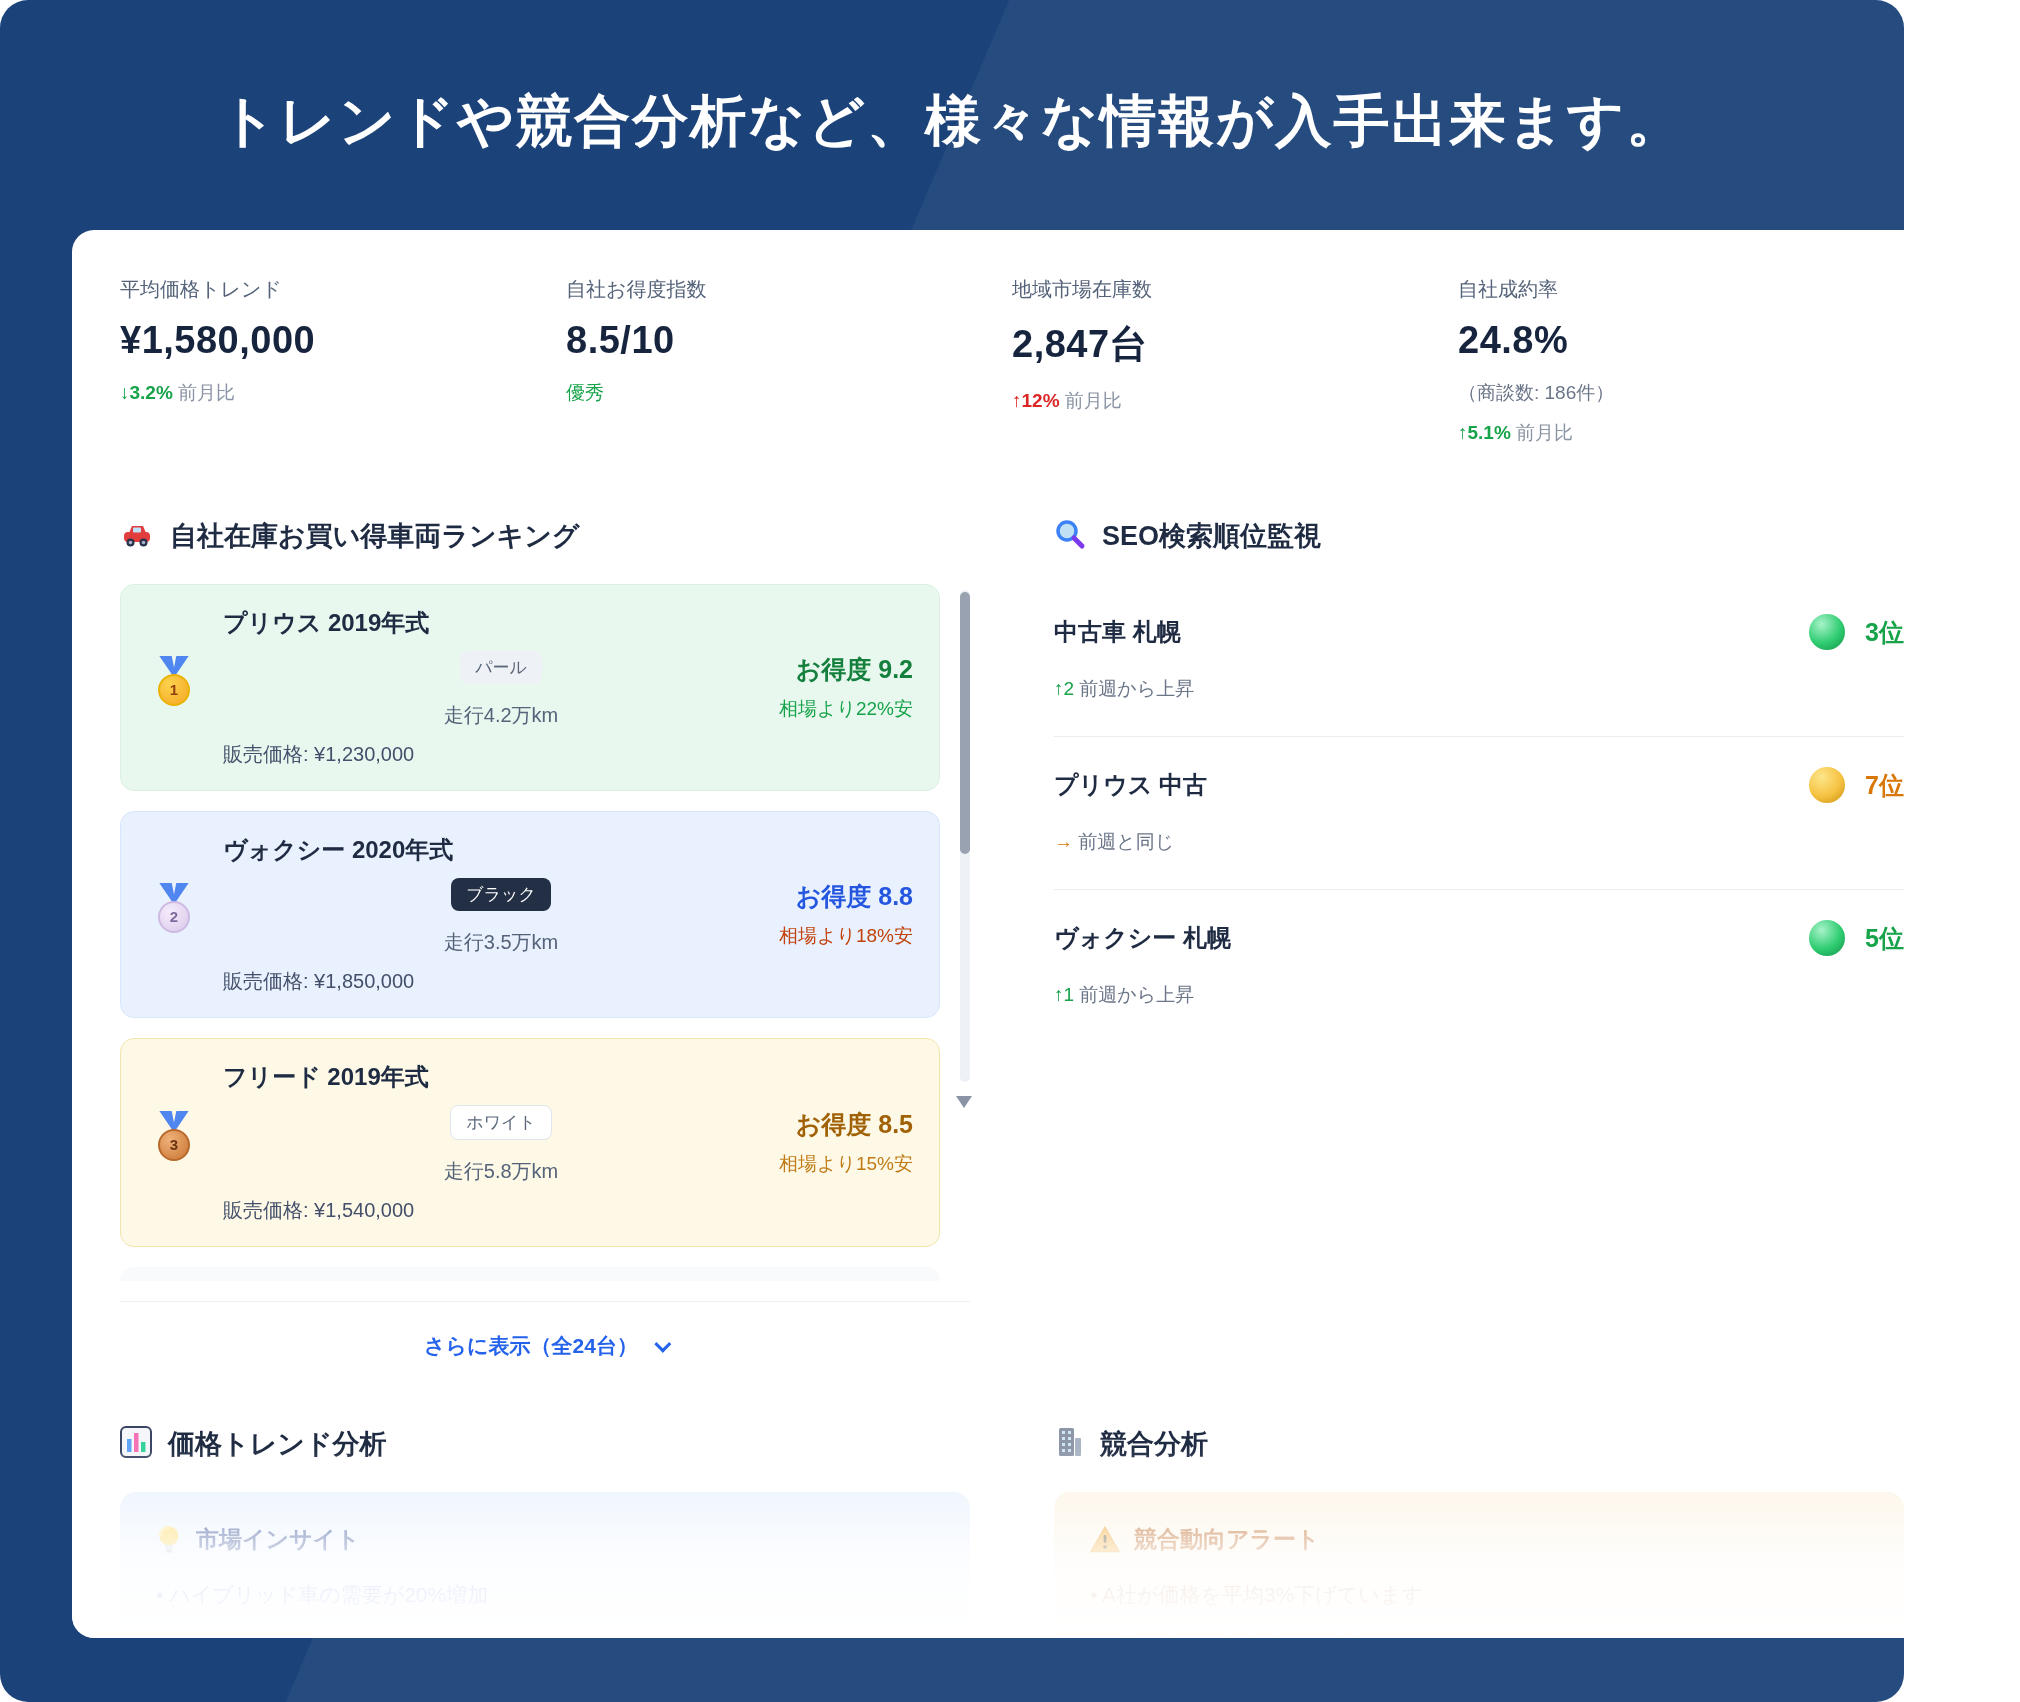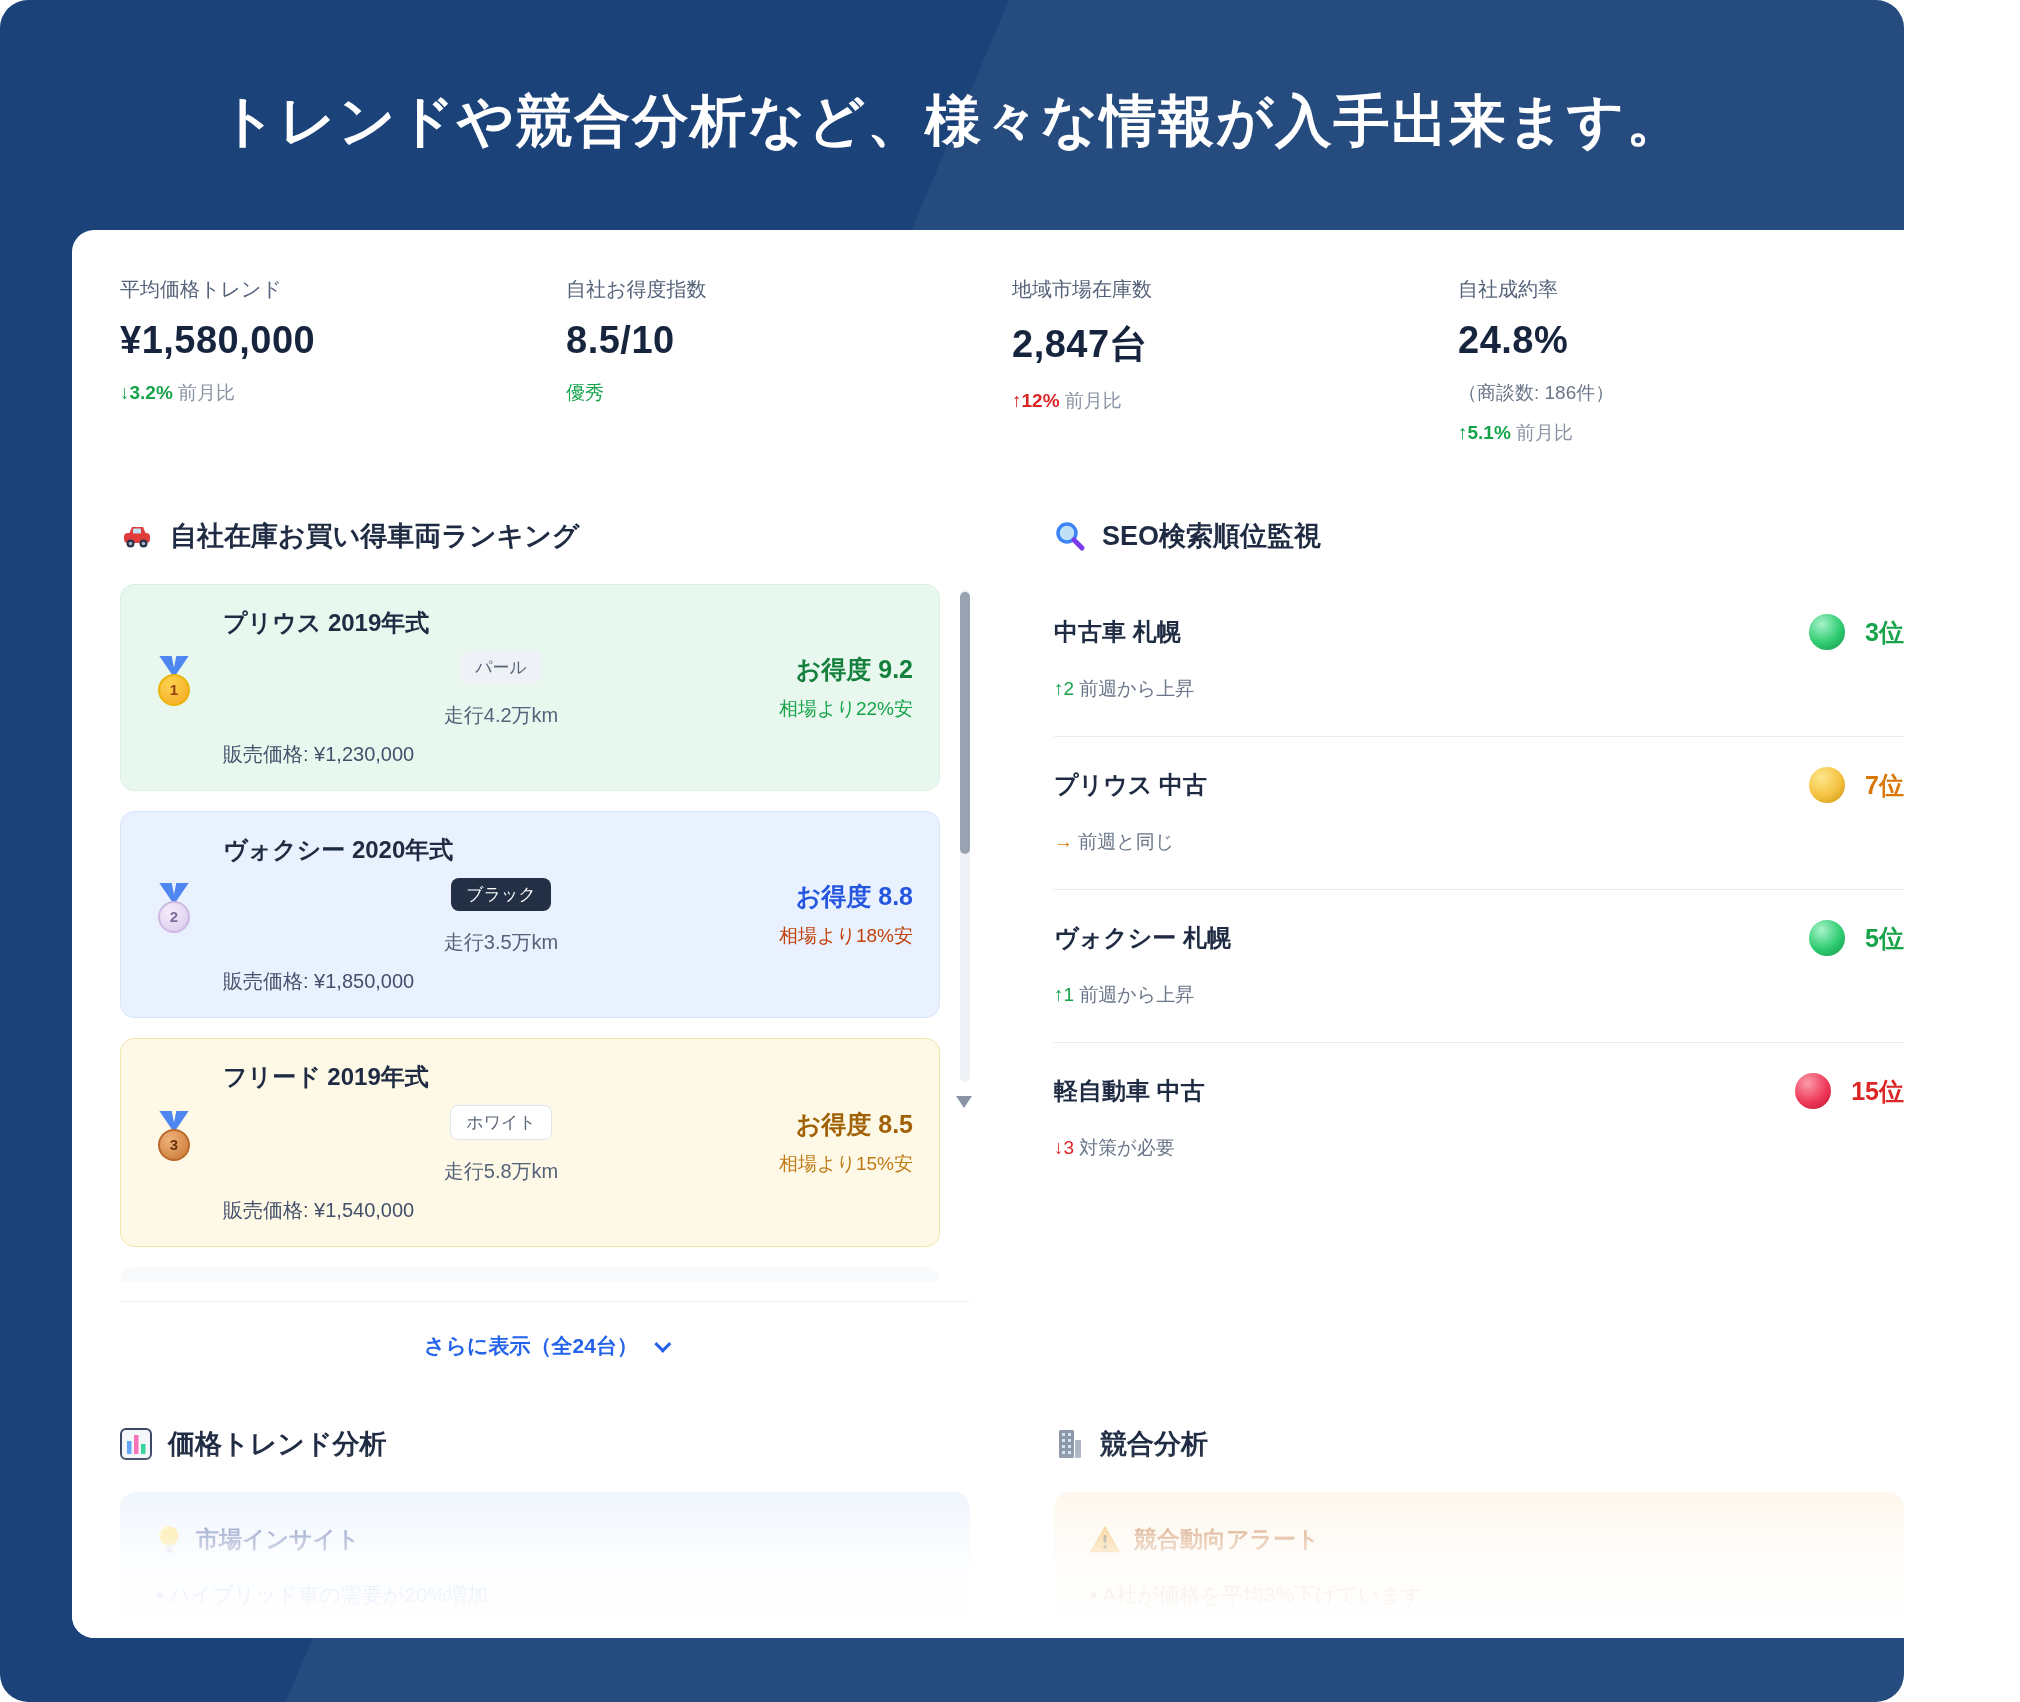--- a/index.html
+++ b/index.html
@@ -25,21 +25,21 @@
   .kpi-value { font-size:38px; font-weight:bold; color:#16243d; margin-bottom:18px; letter-spacing:0.5px; }
   .kpi-line { font-size:19px; color:#8a93a3; }
   .kpi-note { font-size:19px; color:#6b7689; margin-bottom:14px; }
   .chg-green { color:#16a34a; font-weight:bold; }
   .chg-red { color:#dc2626; font-weight:bold; }
   .status-green { color:#16a34a; }
 
   
   .columns { display:grid; grid-template-columns:1fr 1fr; column-gap:84px; row-gap:60px; margin-top:72px; }
 
-  .sec-header { display:flex; align-items:center; gap:16px; font-size:27px; font-weight:bold; color:#1f2b42; margin-bottom:30px; }
+  .sec-header { display:flex; align-items:flex-start; gap:16px; font-size:27px; font-weight:bold; color:#1f2b42; margin-bottom:30px; }
   .sec-header svg { flex:0 0 auto; }
 
   
   .rank-list { position:relative; padding-right:30px; }
   .v-card { border-radius:14px; padding:22px 26px; margin-bottom:20px; display:flex; align-items:center; }
   .card-green { background:#e9f8ef; border:1px solid #d9f0e2; }
   .card-blue  { background:#e8f1fd; border:1px solid #d7e6fa; }
   .card-yellow{ background:#fdf9e6; border:1px solid #f1e5ac; }
 
   .medal { position:relative; width:54px; height:68px; margin-right:22px; flex:0 0 auto; }
@@ -297,33 +297,20 @@
                 <span class="sphere sphere-green"></span>
                 <span class="rank-num rank-green">5位</span>
               </span>
             </div>
             <div class="seo-change">
               <span class="arr-green">↑1</span>
               <span>前週から上昇</span>
             </div>
           </div>
 
-          <div class="seo-row">
-            <div class="seo-top">
-              <span class="seo-kw">軽自動車 中古</span>
-              <span class="seo-rank">
-                <span class="sphere sphere-red"></span>
-                <span class="rank-num rank-red">15位</span>
-              </span>
-            </div>
-            <div class="seo-change">
-              <span class="arr-red">↓3</span>
-              <span>対策が必要</span>
-            </div>
-          </div>
         </div>
 
         <div>
           <div class="sec-header">
             <svg width="32" height="32" viewBox="0 0 32 32">
               <rect x="1" y="1" width="30" height="30" rx="5" fill="#f4f6f9" stroke="#3a4664" stroke-width="2"></rect>
               <rect x="7" y="13" width="4.5" height="13" fill="#60a5fa"></rect>
               <rect x="14" y="7" width="4.5" height="19" fill="#f472b6"></rect>
               <rect x="21" y="16" width="4.5" height="10" fill="#34d399"></rect>
             </svg>

